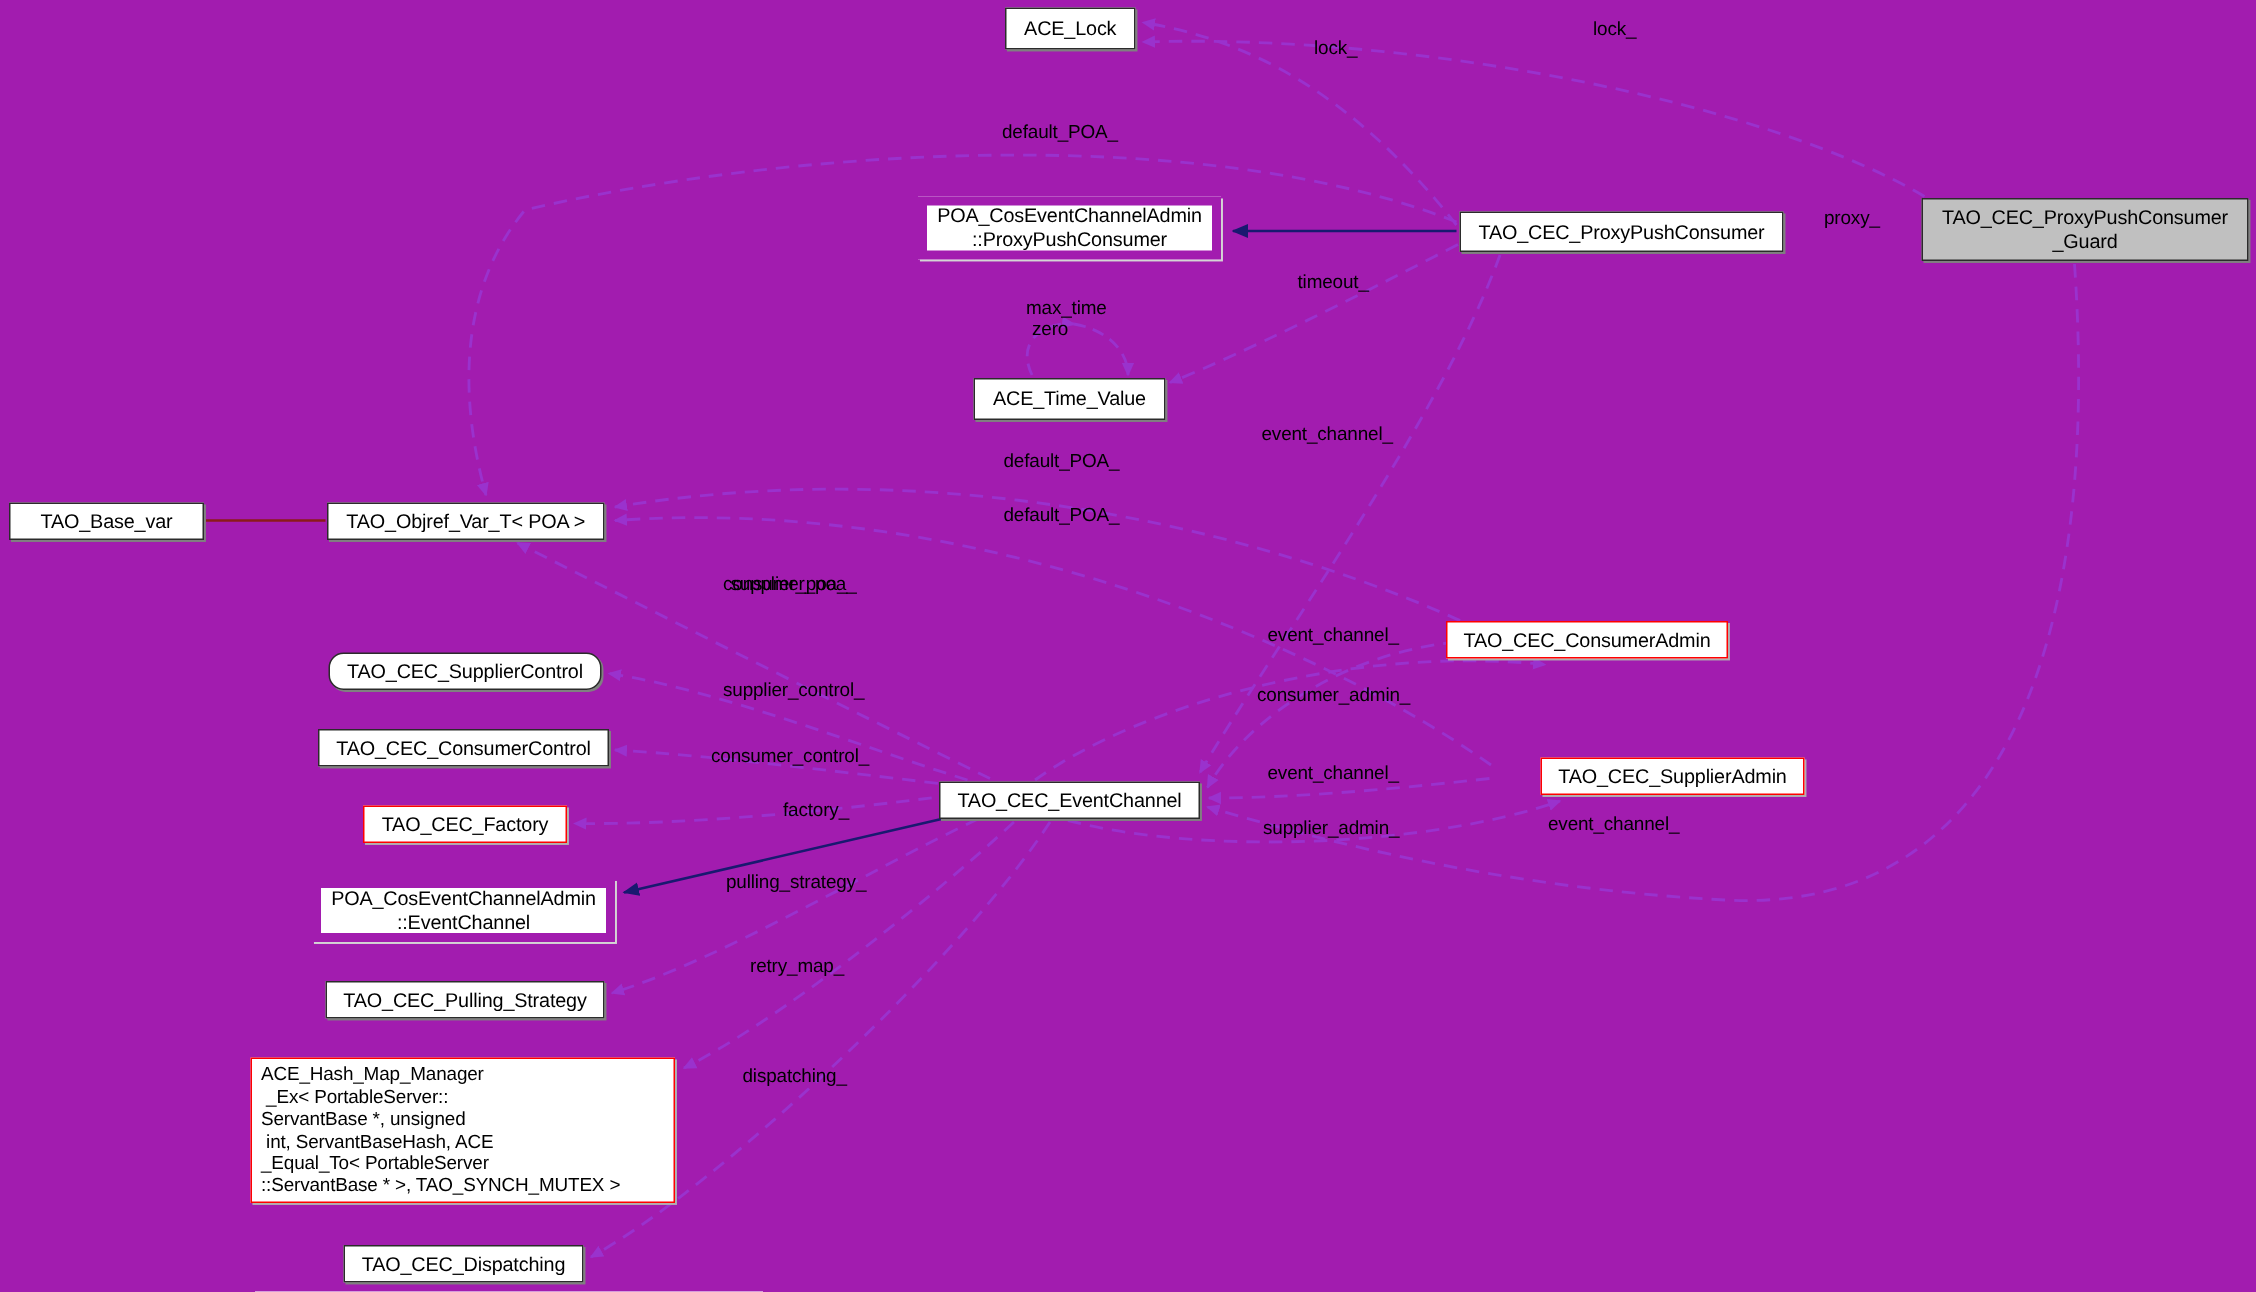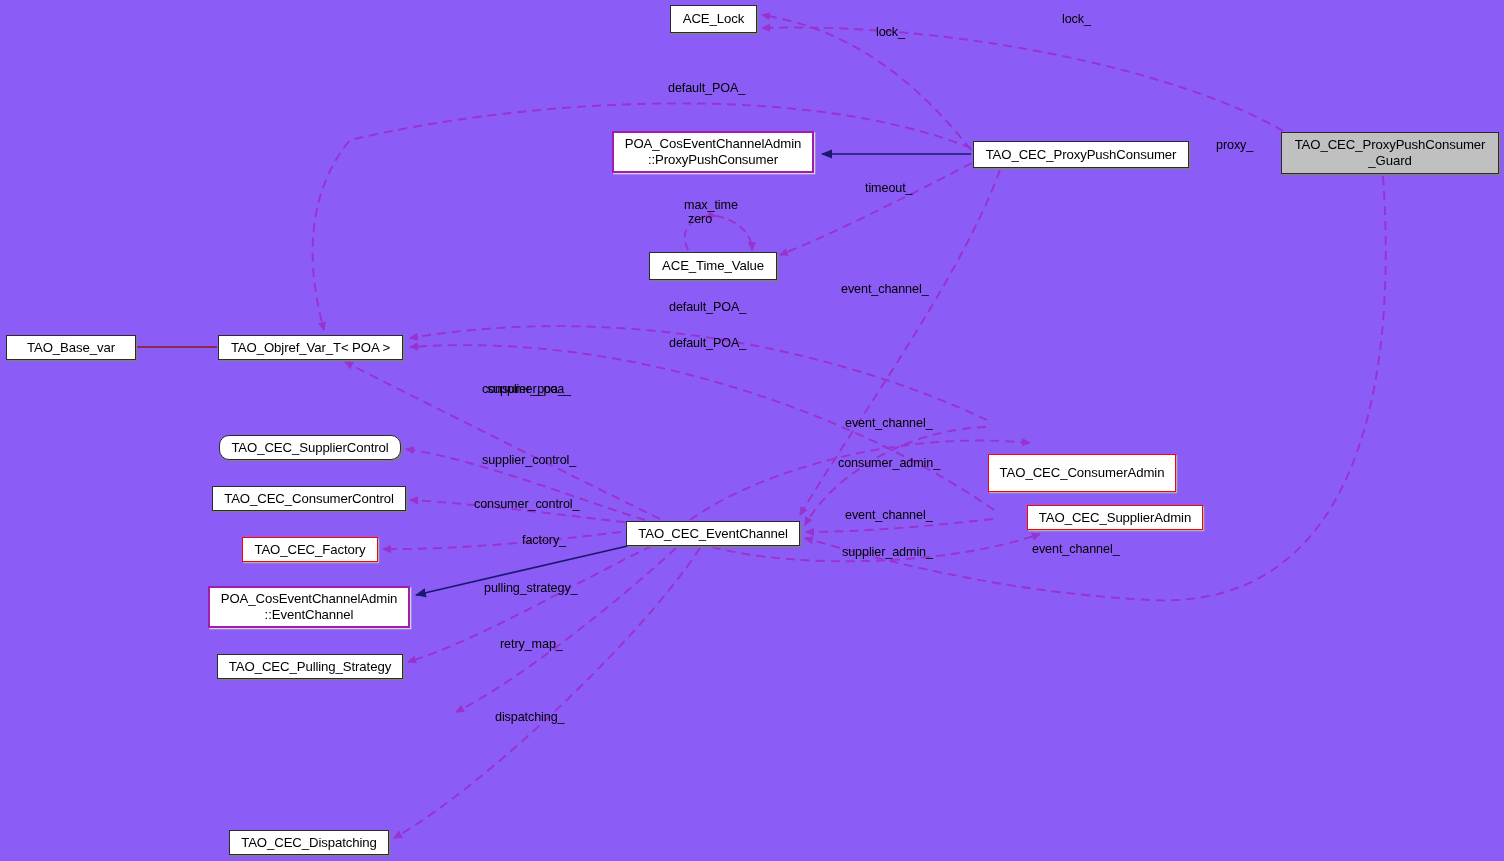--- a/index.html
+++ b/index.html
@@ -1,26 +1,26 @@
 <!DOCTYPE html>
 <html><head>
 <meta charset="utf-8">
 <title>TAO_CEC_ProxyPushConsumer_Guard Collaboration Diagram</title>
 <style>
   html,body{margin:0;padding:0;background:#ffffff;}
-  #canvas{position:relative;width:1504px;height:861px;background:#8b5cf6;
+  #canvas{position:relative;width:1504px;height:861px;background:#a21caf;
           font-family:"Liberation Sans","DejaVu Sans",sans-serif;overflow:hidden;}
   svg.edges{position:absolute;left:0;top:0;width:1504px;height:861px;pointer-events:none;}
   .node{position:absolute;box-sizing:border-box;display:flex;align-items:center;
         justify-content:center;text-align:center;background:#ffffff;
         font-size:13.2px;color:#000000;line-height:1.18;letter-spacing:-0.1px;
         white-space:pre;z-index:5;}
   .n-solid{border:1px solid #2b2b2b;box-shadow:1.3px 1.3px 0 0 #808080;}
   .n-red{border:1.4px solid #ff0000;box-shadow:1.3px 1.3px 0 0 #b0b0b0;}
-  .n-gray{border:2px solid #a21caf;box-shadow:1.3px 1.3px 0 0 #d4d4d4;}
+  .n-gray{border:6px solid #a21caf;box-shadow:1.3px 1.3px 0 0 #d4d4d4;}
   .n-filled{border:1px solid #2b2b2b;background:#c0c0c0;
             box-shadow:1.3px 1.3px 0 0 #808080;}
   .n-left{justify-content:flex-start;text-align:left;padding-left:6px;}
   .elabel{position:absolute;font-size:12.6px;color:#000000;white-space:pre;
           line-height:1.18;letter-spacing:-0.1px;z-index:6;background:transparent;}
 </style>
 </head>
 <body>
 
 <div id="canvas">
@@ -98,27 +98,33 @@
   <div class="node n-gray" style="left:612px;top:131px;width:202px;height:42px;">POA_CosEventChannelAdmin
 ::ProxyPushConsumer</div>
   <div class="node n-solid" style="left:973px;top:141px;width:216px;height:27px;">TAO_CEC_ProxyPushConsumer</div>
   <div class="node n-filled" style="left:1281px;top:132px;width:218px;height:42px;">TAO_CEC_ProxyPushConsumer
 _Guard</div>
   <div class="node n-solid" style="left:649px;top:252px;width:128px;height:28px;">ACE_Time_Value</div>
   <div class="node n-solid" style="left:6px;top:335px;width:130px;height:25px;">TAO_Base_var</div>
   <div class="node n-solid" style="left:218px;top:335px;width:185px;height:25px;">TAO_Objref_Var_T&lt; POA &gt;</div>
   <div class="node n-solid" style="left:219px;top:435px;width:182px;height:25px;border-radius:10px;">TAO_CEC_SupplierControl</div>
   <div class="node n-solid" style="left:212px;top:486px;width:194px;height:25px;text-align:center;">TAO_CEC_ConsumerControl</div>
-  <div class="node n-red" style="left:988px;top:414px;width:188px;height:38px;margin-top:40px;">TAO_CEC_ConsumerAdmin</div>
+  <div class="node n-red" style="left:964px;top:414px;width:188px;height:25px;">TAO_CEC_ConsumerAdmin</div>
   <div class="node n-red" style="left:995px;top:505px;width:176px;height:25px;margin-left:32px;">TAO_CEC_SupplierAdmin</div>
   <div class="node n-solid" style="left:626px;top:521px;width:174px;height:25px;">TAO_CEC_EventChannel</div>
   <div class="node n-red" style="left:242px;top:537px;width:136px;height:25px;">TAO_CEC_Factory</div>
   <div class="node n-gray" style="left:208px;top:586px;width:202px;height:42px;">POA_CosEventChannelAdmin
 ::EventChannel</div>
   <div class="node n-solid" style="left:217px;top:654px;width:186px;height:25px;">TAO_CEC_Pulling_Strategy</div>
+  <div class="node n-red n-left" style="left:167px;top:705px;width:283px;height:97px;font-size:12.6px;">ACE_Hash_Map_Manager
+ _Ex&lt; PortableServer::
+ServantBase *, unsigned
+ int, ServantBaseHash, ACE
+_Equal_To&lt; PortableServer
+::ServantBase * &gt;, TAO_SYNCH_MUTEX &gt;</div>
   <div class="node n-solid" style="left:229px;top:830px;width:160px;height:25px;">TAO_CEC_Dispatching</div>
 
   <div class="elabel" style="left:876px;top:25px;">lock_</div>
   <div class="elabel" style="left:1062px;top:12px;">lock_</div>
   <div class="elabel" style="left:668px;top:81px;">default_POA_</div>
   <div class="elabel" style="left:1216px;top:138px;">proxy_</div>
   <div class="elabel" style="left:865px;top:181px;">timeout_</div>
   <div class="elabel" style="left:684px;top:198px;">max_time</div>
   <div class="elabel" style="left:688px;top:212px;">zero</div>
   <div class="elabel" style="left:841px;top:282px;">event_channel_</div>

